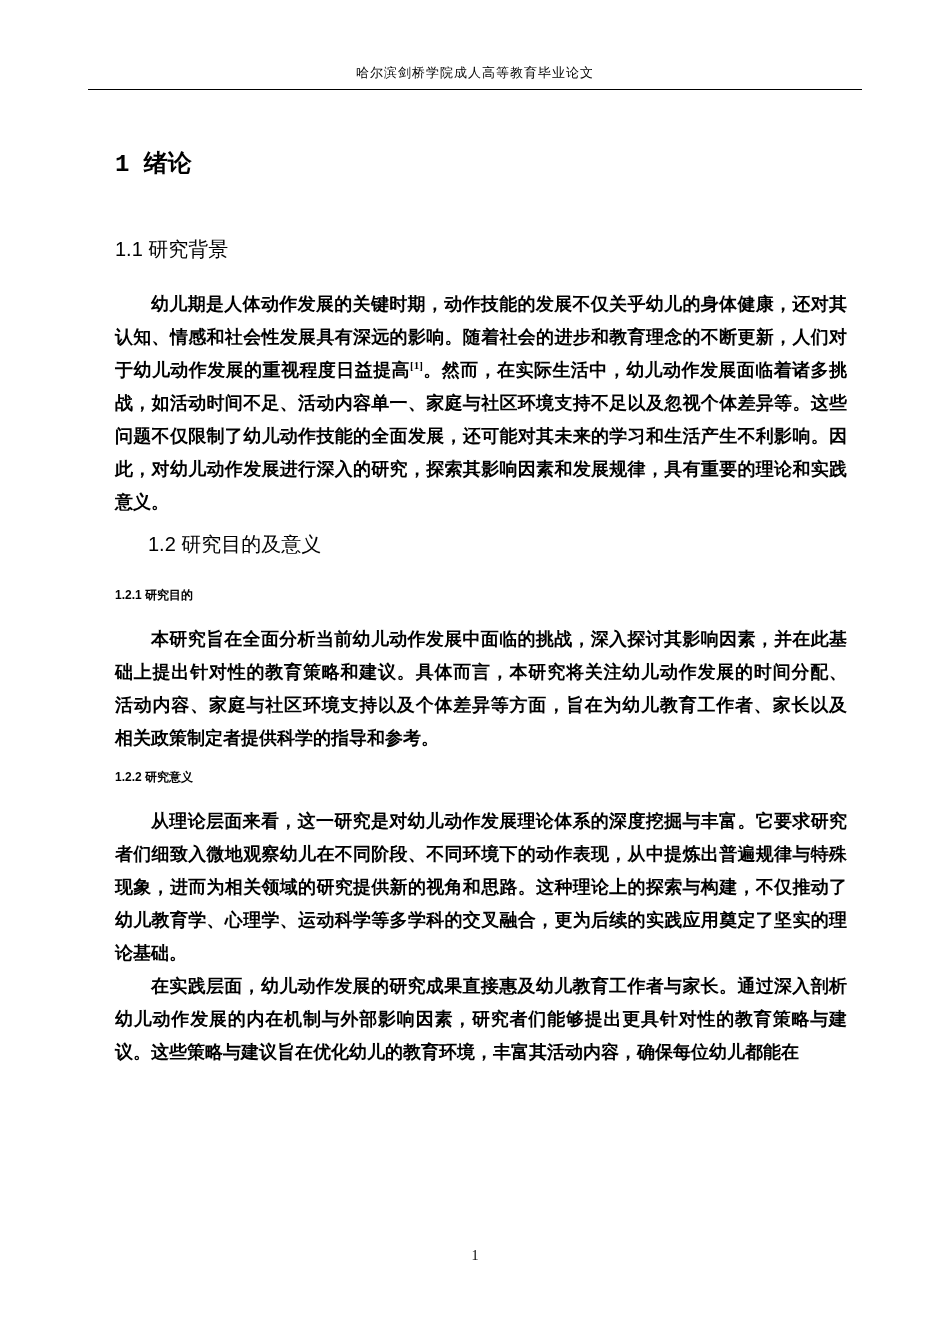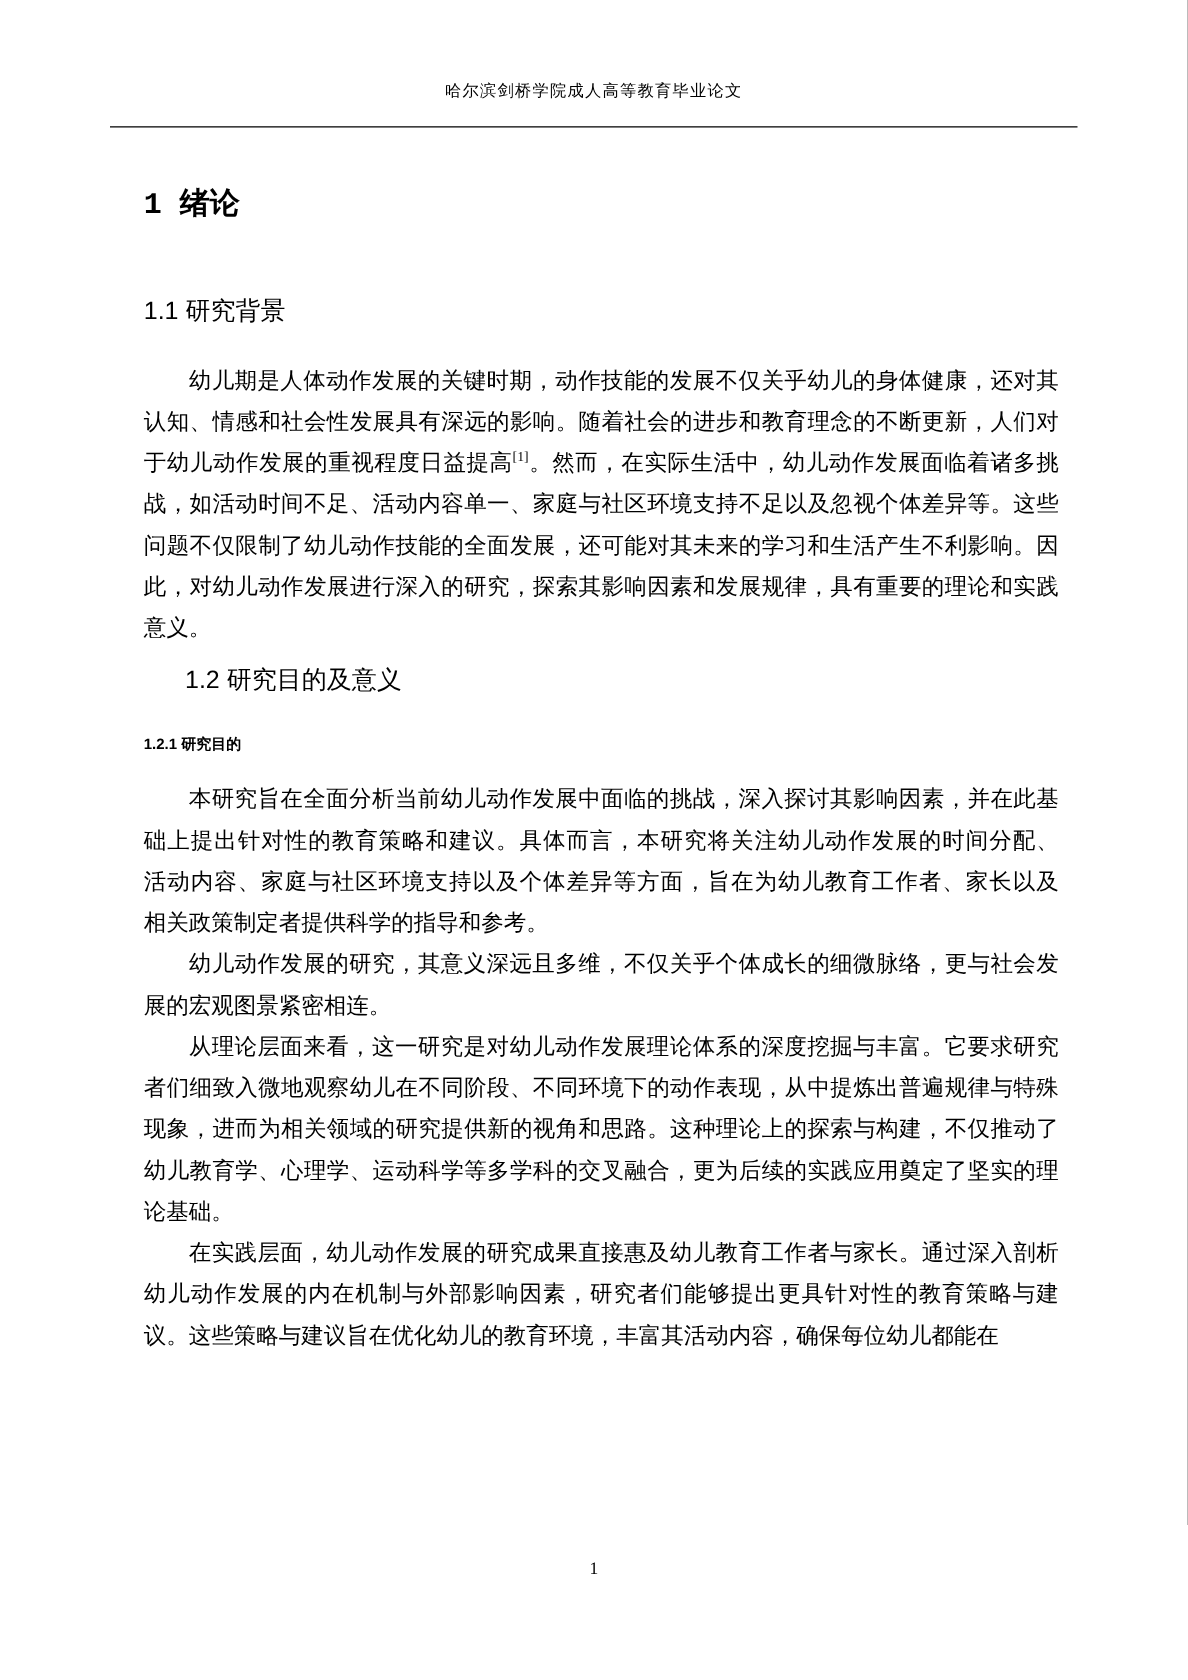--- a/index.html
+++ b/index.html
@@ -15,21 +15,21 @@
     overflow: hidden;
   }
   .page-header {
     position: absolute;
     top: 64px;
     left: 88px;
     right: 88px;
     text-align: center;
     font-size: 13px;
     letter-spacing: 1px;
-    padding-bottom: 19px;
+    padding-bottom: 7px;
     border-bottom: 1px solid #000;
   }
   .content {
     position: absolute;
     top: 150px;
     left: 115px;
     width: 732px;
   }
   .chapter-title {
     font-family: Liberation Mono, monospace;
@@ -52,20 +52,21 @@
     line-height: 24px;
     margin: 10px 0 16px 0;
   }
   p.body-para {
     font-size: 18px;
     line-height: 33px;
     text-align: justify;
     text-justify: inter-character;
     text-indent: 2em;
     margin: 0;
+    font-weight: bold;
   }
   p.body-para + .section-title { margin-top: 12px; margin-left: 33px; }
   sup.cite {
     font-size: 11px;
     line-height: 0;
     vertical-align: super;
   }
   .page-footer {
     position: absolute;
     left: 0;
@@ -91,22 +92,22 @@
     <h2 class="section-title">1.1 研究背景</h2>
 
     <p class="body-para"><span>幼儿期是人体动作发展的关键时期，动作技能的发展不仅关乎幼儿的身体健康，还对其认知、情感和社会性发展具有深远的影响。随着社会的进步和教育理念的不断更新，人们对于幼儿动作发展的重视程度日益提高</span><sup class="cite">[1]</sup><span>。然而，在实际生活中，幼儿动作发展面临着诸多挑战，如活动时间不足、活动内容单一、家庭与社区环境支持不足以及忽视个体差异等。这些问题不仅限制了幼儿动作技能的全面发展，还可能对其未来的学习和生活产生不利影响。因此，对幼儿动作发展进行深入的研究，探索其影响因素和发展规律，具有重要的理论和实践意义。</span></p>
 
     <h2 class="section-title">1.2 研究目的及意义</h2>
 
     <h3 class="subsection-title">1.2.1 研究目的</h3>
 
     <p class="body-para">本研究旨在全面分析当前幼儿动作发展中面临的挑战，深入探讨其影响因素，并在此基础上提出针对性的教育策略和建议。具体而言，本研究将关注幼儿动作发展的时间分配、　活动内容、家庭与社区环境支持以及个体差异等方面，旨在为幼儿教育工作者、家长以及　相关政策制定者提供科学的指导和参考。</p>
 
+    <h3 class="subsection-title">1.2.2 研究意义</h3>
 
-    <p class="body-para">幼儿动作发展的研究，其意义深远且多维，不仅关乎个体成长的细微脉络，更与社会发展的宏观图景紧密相连。</p>
 
     <p class="body-para">从理论层面来看，这一研究是对幼儿动作发展理论体系的深度挖掘与丰富。它要求研究者们细致入微地观察幼儿在不同阶段、不同环境下的动作表现，从中提炼出普遍规律与特殊现象，进而为相关领域的研究提供新的视角和思路。这种理论上的探索与构建，不仅推动了幼儿教育学、心理学、运动科学等多学科的交叉融合，更为后续的实践应用奠定了坚实的理论基础。</p>
 
     <p class="body-para">在实践层面，幼儿动作发展的研究成果直接惠及幼儿教育工作者与家长。通过深入剖析幼儿动作发展的内在机制与外部影响因素，研究者们能够提出更具针对性的教育策略与建议。这些策略与建议旨在优化幼儿的教育环境，丰富其活动内容，确保每位幼儿都能在</p>
 
   </div>
 
   <div class="page-footer">
     <span>1</span>
   </div>

